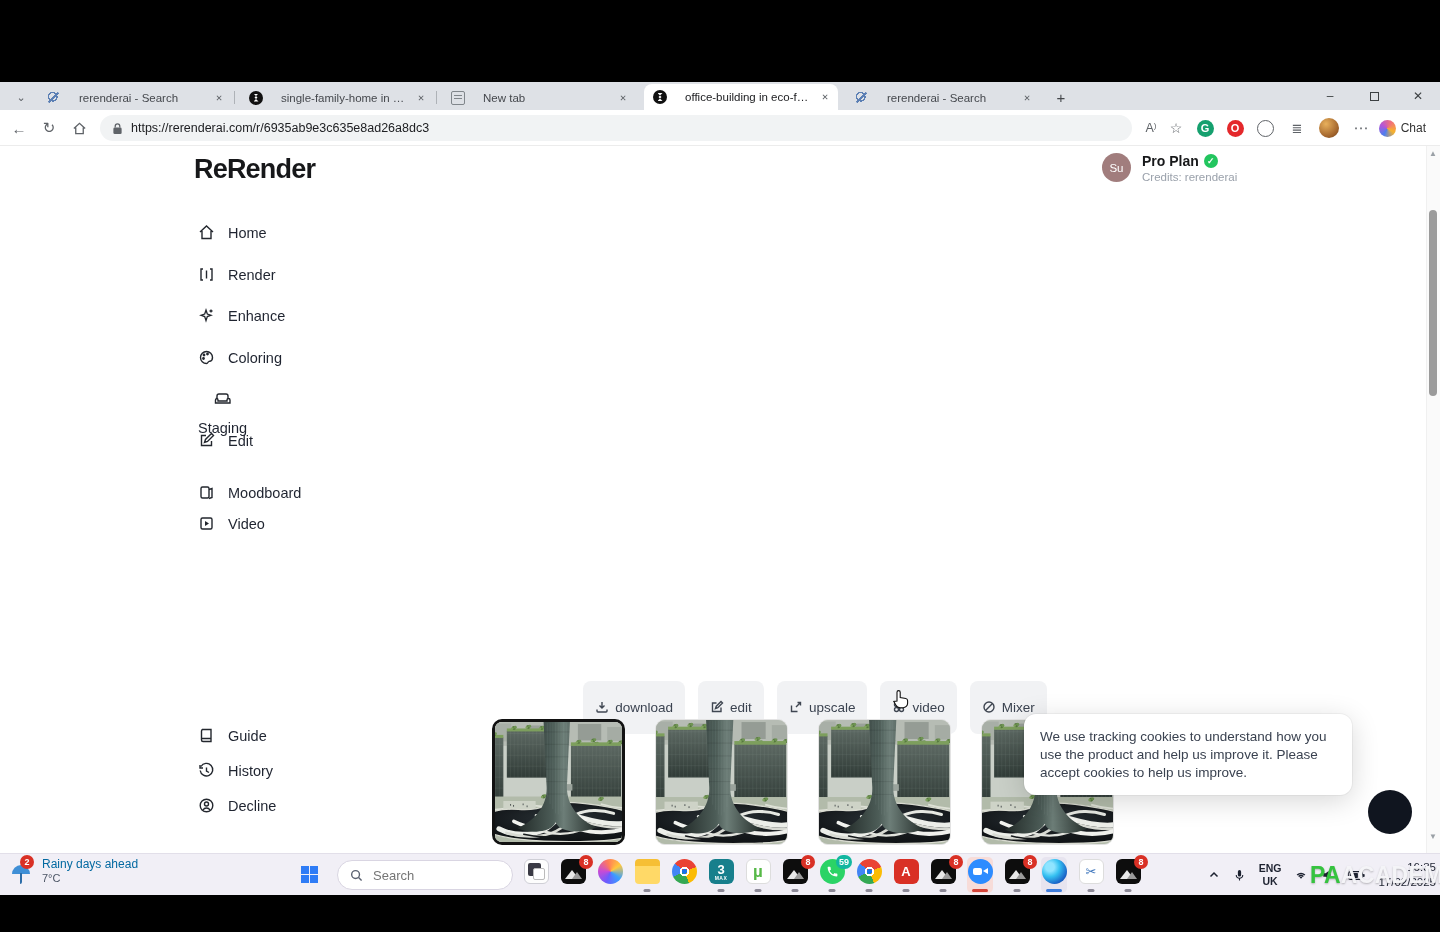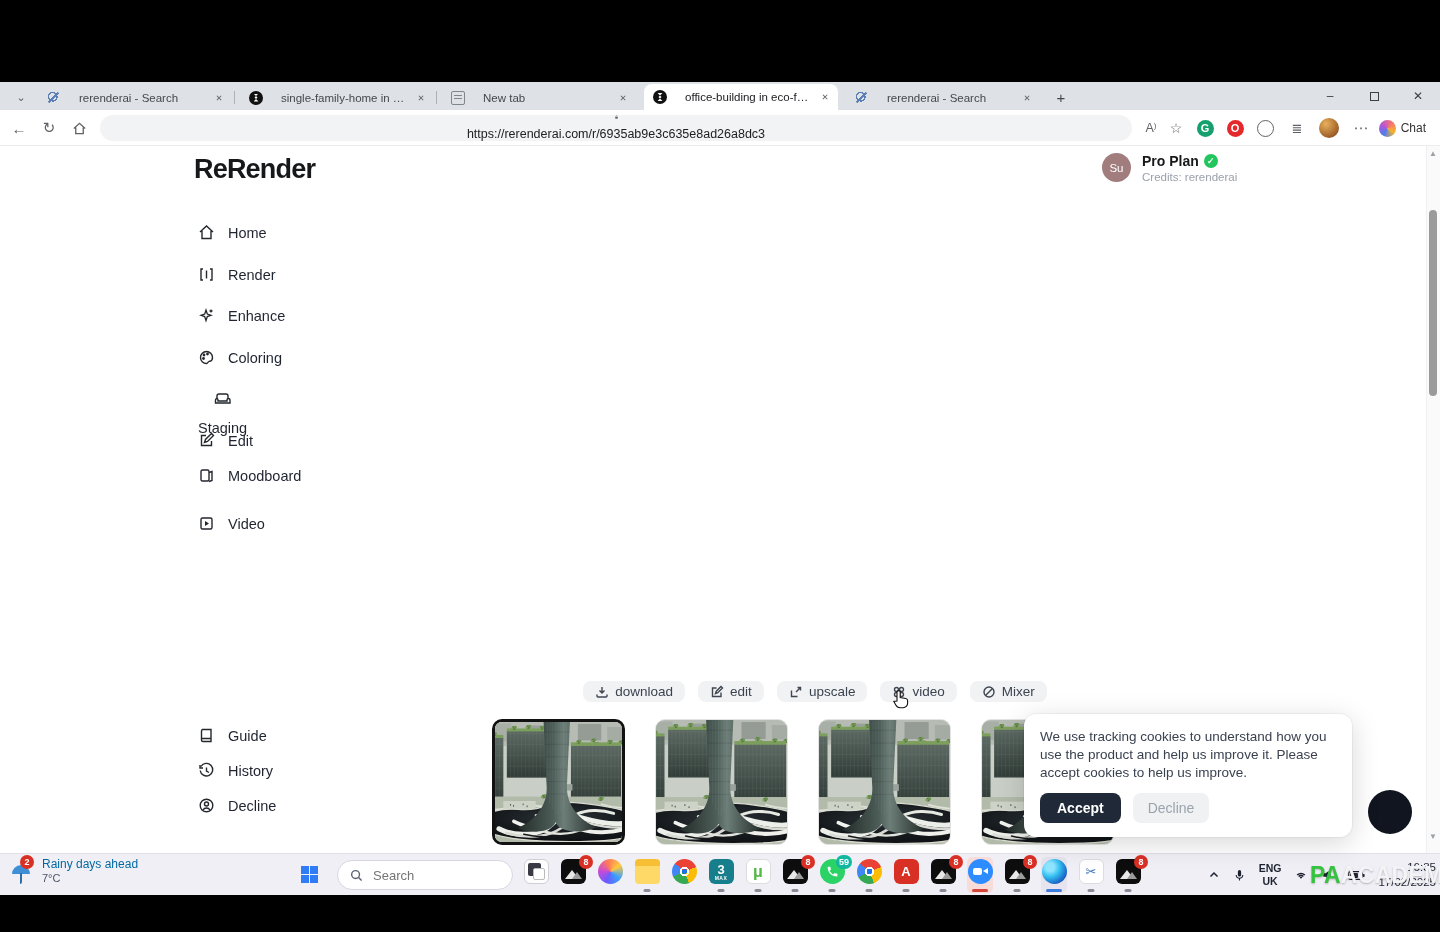--- a/index.html
+++ b/index.html
@@ -24,21 +24,21 @@
   .fav-rerender{background:#111;position:relative;}
   .fav-rerender::before{content:"";position:absolute;left:4.5px;top:3px;width:5px;height:8px;background:#fff;
               clip-path:polygon(0 0,100% 0,20% 50%,100% 100%,0 100%,80% 50%);}
   .fav-page{background:transparent;border:1.2px solid #80868b;border-radius:2px;position:relative;}
   .fav-page::before{content:"";position:absolute;left:2px;top:3px;right:2px;height:1.2px;background:#80868b;box-shadow:0 3px 0 #80868b;}
   .winctl{position:absolute;top:0;width:44px;height:28px;display:flex;align-items:center;justify-content:center;color:#3c4043;font-size:12px;}
   #toolbar{left:0;top:110px;width:1440px;height:36px;background:#fff;border-bottom:1px solid #ececec;}
   .navbtn{position:absolute;top:5px;width:26px;height:26px;display:flex;align-items:center;justify-content:center;
           color:#5f6368;font-size:15px;border-radius:50%;}
   #urlpill{position:absolute;left:100px;top:5px;width:1032px;height:26px;border-radius:13px;background:#f1f3f4;
-           display:flex;align-items:center;padding:0 12px;gap:8px;flex-direction:column;}
+           display:flex;align-items:center;padding:0 12px;gap:8px;}
   #urltext{font-size:12.5px;color:#202124;white-space:nowrap;}
   .tbicon{position:absolute;top:5px;width:26px;height:26px;display:flex;align-items:center;justify-content:center;
           font-size:13px;color:#5f6368;}
   .extdot{width:17px;height:17px;border-radius:50%;}
   .chatbtn{position:absolute;right:4px;top:4px;height:28px;display:flex;align-items:center;gap:5px;padding:0 10px;
            border-radius:14px;font-size:12px;color:#333;}
   .copilot{width:17px;height:17px;border-radius:50%;
            background:conic-gradient(from 210deg,#4c7df0,#b455d8,#f2707a,#f7b32b,#4c7df0);}
 
   
@@ -58,21 +58,21 @@
   #orig-strip{position:absolute;left:0;top:0;width:64px;height:483px;
               background:linear-gradient(180deg,#d6d4cf 0%,#c4c2bd 55%,#b2b0ab 100%);}
   #divider{position:absolute;left:63px;top:0;width:2px;height:483px;background:#fff;z-index:3;}
   #handle{position:absolute;left:42px;top:113px;width:44px;height:44px;border-radius:50%;z-index:4;
           background:rgba(40,40,40,.45);border:2px solid #fff;display:flex;align-items:center;justify-content:center;gap:3px;}
   .tri{width:0;height:0;border-top:6px solid transparent;border-bottom:6px solid transparent;}
   .tri.l{border-right:7px solid #fff;} .tri.r{border-left:7px solid #fff;}
   .imtag{position:absolute;bottom:0;background:#000;color:#fff;font-size:13px;font-weight:700;padding:3px 11px 4px;z-index:5;}
 
   #actions{left:393px;top:535px;width:844px;display:flex;justify-content:center;gap:13px;}
-  .act{display:flex;align-items:center;gap:6px;background:#f1f2f4;border-radius:8px;padding:3px 12px;
+  .act{display:flex;gap:6px;background:#f1f2f4;border-radius:8px;padding:19px 12px;
        font-size:13.5px;color:#3b4350;border:none;}
   .act svg{stroke:#3f4651;fill:none;stroke-width:1.4;}
 
   .thumb{position:absolute;top:573px;width:133px;height:126px;border-radius:10px;overflow:hidden;background:#cfd4cd;
          border:1px solid #e3e3e3;}
   .thumb.sel{border:3px solid #121212;}
   .thumb svg{display:block;width:100%;height:100%;}
 
   #cookie{left:1024px;top:568px;width:328px;background:#fff;border-radius:12px;z-index:10;
           box-shadow:0 6px 28px rgba(0,0,0,.16),0 0 0 1px rgba(0,0,0,.04);padding:14px 16px 14px;}
@@ -389,21 +389,21 @@
           <path d="M3,8V6a2,2 0 0 1 2-2h7a2,2 0 0 1 2,2v2 M2.5,8.5a1.5,1.5 0 0 1 1.5,1.5v1h9v-1a1.5,1.5 0 0 1 3,0v3H1.5v-3a1.5,1.5 0 0 1 1-1.4z"></path>
         </svg>
       <span>Staging</span>
     </div>
     <div class="side-item" style="top:286px;">
       <svg width="17" height="17" viewBox="0 0 17 17" fill="none" stroke="#23272e" stroke-width="1.4">
           <path d="M8,3.5H3.5v10h10V9 M6.5,10.5l1-3 6-6 2,2-6,6z"></path>
         </svg>
       <span>Edit</span>
     </div>
-    <div class="side-item" style="top:321px;text-align:center;">
+    <div class="side-item" style="top:338px;text-align:center;">
       <svg width="17" height="17" viewBox="0 0 17 17" fill="none" stroke="#23272e" stroke-width="1.4">
           <rect x="3" y="3" width="8" height="11" rx="1.5"></rect>
           <path d="M11,5.5l3-1v9l-3,1"></path>
         </svg>
       <span>Moodboard</span>
     </div>
     <div class="side-item" style="top:369px;">
       <svg width="17" height="17" viewBox="0 0 17 17" fill="none" stroke="#23272e" stroke-width="1.4">
           <rect x="3" y="3" width="11" height="11" rx="1.5"></rect>
           <path d="M7,6l4,2.5L7,11z" fill="#23272e" stroke="none"></path>
@@ -487,24 +487,20 @@
     <div class="thumb" style="left:981px;">
       <svg viewBox="0 0 780 483" preserveAspectRatio="xMidYMid slice">
           <use href="#scene"></use>
         </svg>
     </div>
 
     <div class="abs" id="chatbubble"></div>
 
     <div class="abs" id="cookie">
       <p>We use tracking cookies to understand how you use the product and help us improve it. Please accept cookies to help us improve.</p>
-      <div class="btns">
-        <button class="btn-accept">Accept</button>
-        <button class="btn-decline">Decline</button>
-      </div>
     </div>
 
     <div class="abs" id="scrolltrack">
       <span class="scrollarrow pgarrow" style="top:3px;">▲</span>
       <div id="scrollthumb"></div>
       <span class="scrollarrow pgarrow" style="bottom:12px;">▼</span>
     </div>
   </div>
 
   <div class="abs" id="taskbar">

